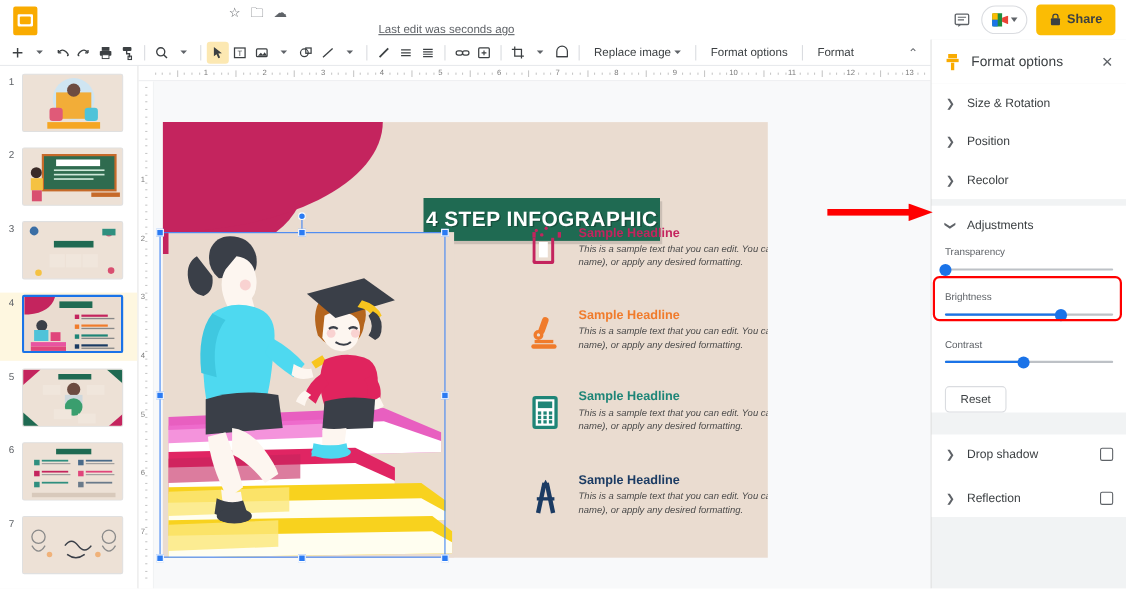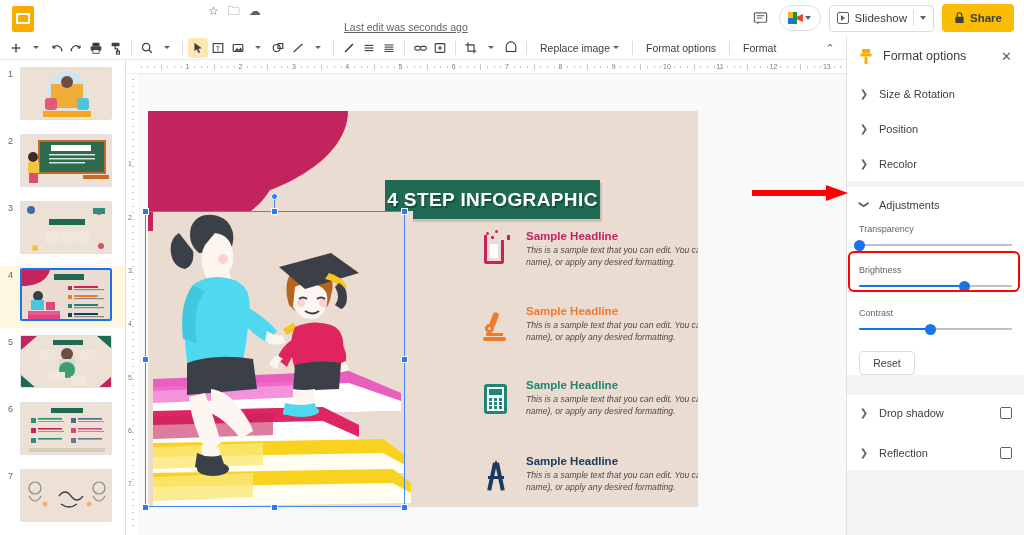--- a/index.html
+++ b/index.html
@@ -66,21 +66,21 @@
   .canvas-area { position:absolute; left:140px; top:74px; width:706px; height:461px; background:#f8f9fa; overflow:hidden; }
   .slide { position:absolute; left:8px; top:37px; width:550px; height:396px; background:#EADCD0; overflow:hidden; }
 
   
   .blob { position:absolute; left:0; top:0; width:200px; height:100px; background:#C4245E;
           border-radius: 0 0 100% 0 / 0 0 100% 0; }
   .blob2 { position:absolute; left:0; top:0; width:130px; height:120px; background:#C4245E; border-bottom-right-radius:90px 70px; }
   .title-band { position:absolute; left:237px; top:69px; width:215px; height:39px; background:#1F6A52; display:flex; align-items:center; justify-content:center; box-shadow:2px 3px 0 rgba(0,0,0,0.13); }
   .title-band span { color:#fff; font-size:19px; font-weight:bold; letter-spacing:0.4px; font-family:"Liberation Sans", sans-serif; text-shadow:1.5px 1.5px 0 rgba(0,0,0,0.25); }
 
-  .step { position:absolute; left:330px; display:flex; gap:14px; width:330px;margin-top:24px; }
+  .step { position:absolute; left:330px; display:flex; gap:14px; width:330px; }
   .step .ic { width:34px; flex:0 0 34px; height:40px; position:relative; }
   .step .hl { font-size:11.5px; font-weight:bold; margin-bottom:2px; }
   .step .bd { font-size:8.6px; font-style:italic; color:#4a4a4a; line-height:1.42; }
 
   
   .ic-beaker { position:absolute; left:6px; top:10px; width:20px; height:24px; border:3px solid #C4245E; border-top:none; border-radius:0 0 3px 3px; }
   .ic-beaker:before { content:""; position:absolute; left:-3px; top:-5px; width:20px; height:5px; border-left:3px solid #C4245E; border-right:3px solid #C4245E; }
   .ic-beaker:after { content:""; position:absolute; left:3px; top:4px; width:8px; height:14px; background:#fff; }
   .ic-dot { position:absolute; border-radius:50%; background:#C4245E; }
 
@@ -155,26 +155,20 @@
             <path d="M4.5 12 L4.5 14.5 L7.5 12 Z" fill="#5f6368"></path>
           </svg>
       </div>
       <div class="meet-btn">
         <div class="meet-ico">
             <i class="b1"></i>
             <i class="b2"></i>
             <i class="b3"></i>
             <i class="b4"></i>
           </div>
-        <div class="caret-sm"></div>
-      </div>
-      <div class="slideshow-btn">
-        <div class="ss-sq"></div>
-        <span>Slideshow</span>
-        <div class="ss-div"></div>
         <div class="caret-sm"></div>
       </div>
       <div class="share-btn">
         <svg width="11" height="12" viewBox="0 0 12 13">
             <rect x="1.5" y="5" width="9" height="7" rx="1" fill="#3c4043"></rect>
             <path d="M3.5 5 V3.3 a2.5 2.5 0 0 1 5 0 V5" fill="none" stroke="#3c4043" stroke-width="1.3"></path>
           </svg>
         <span>Share</span>
       </div>
     </div>

